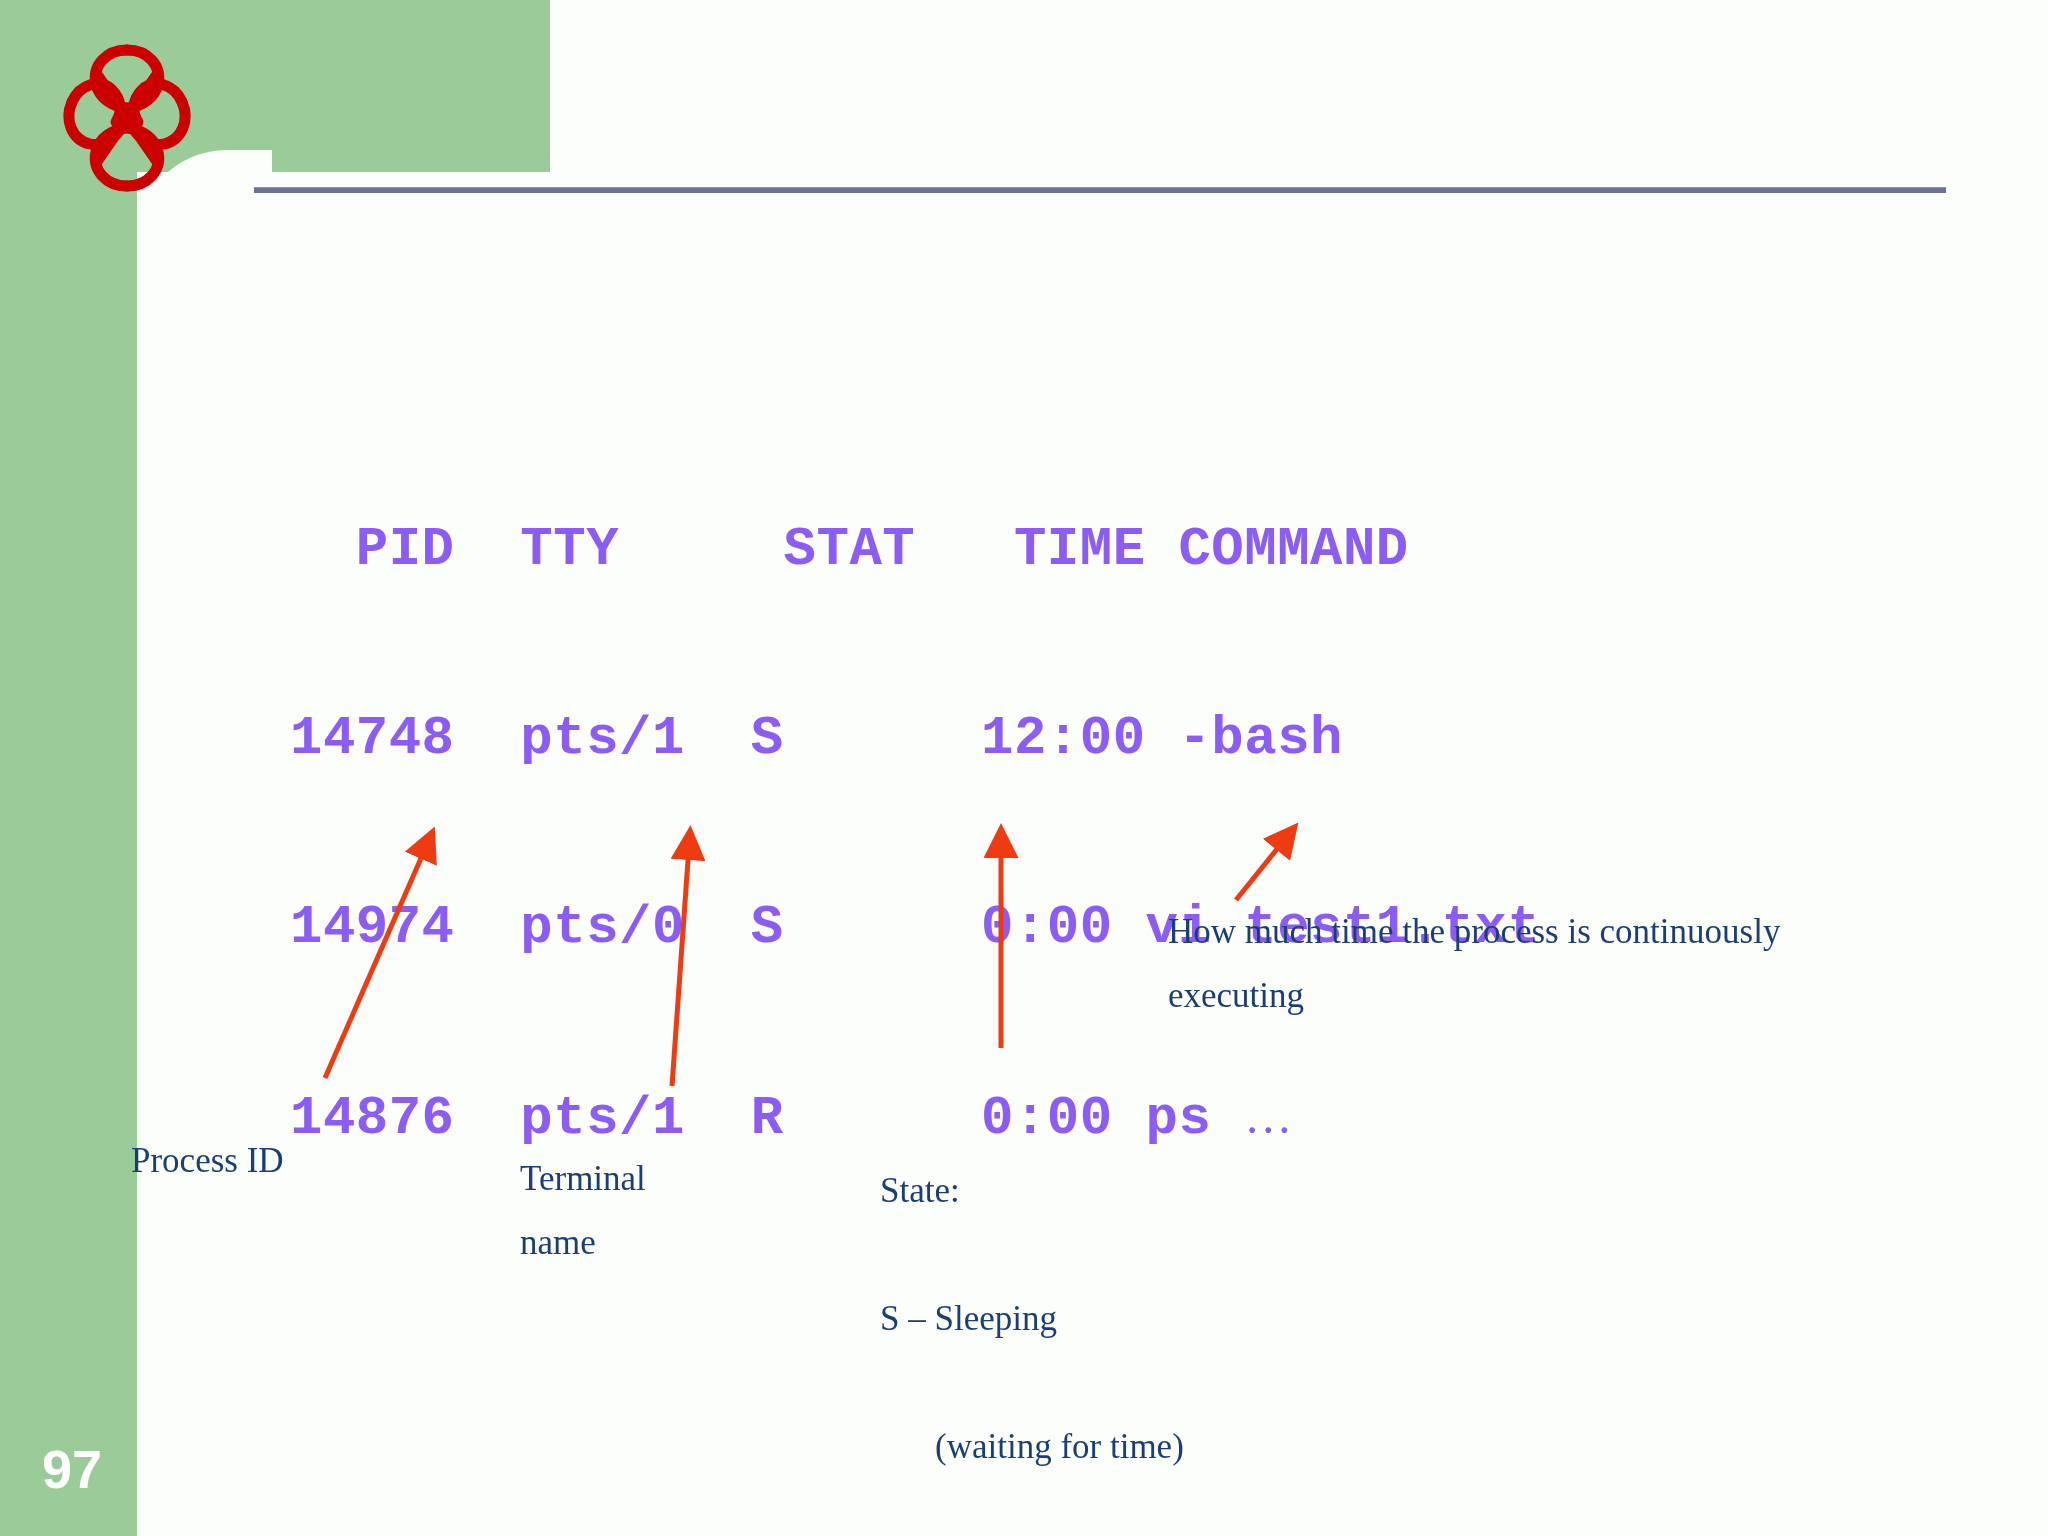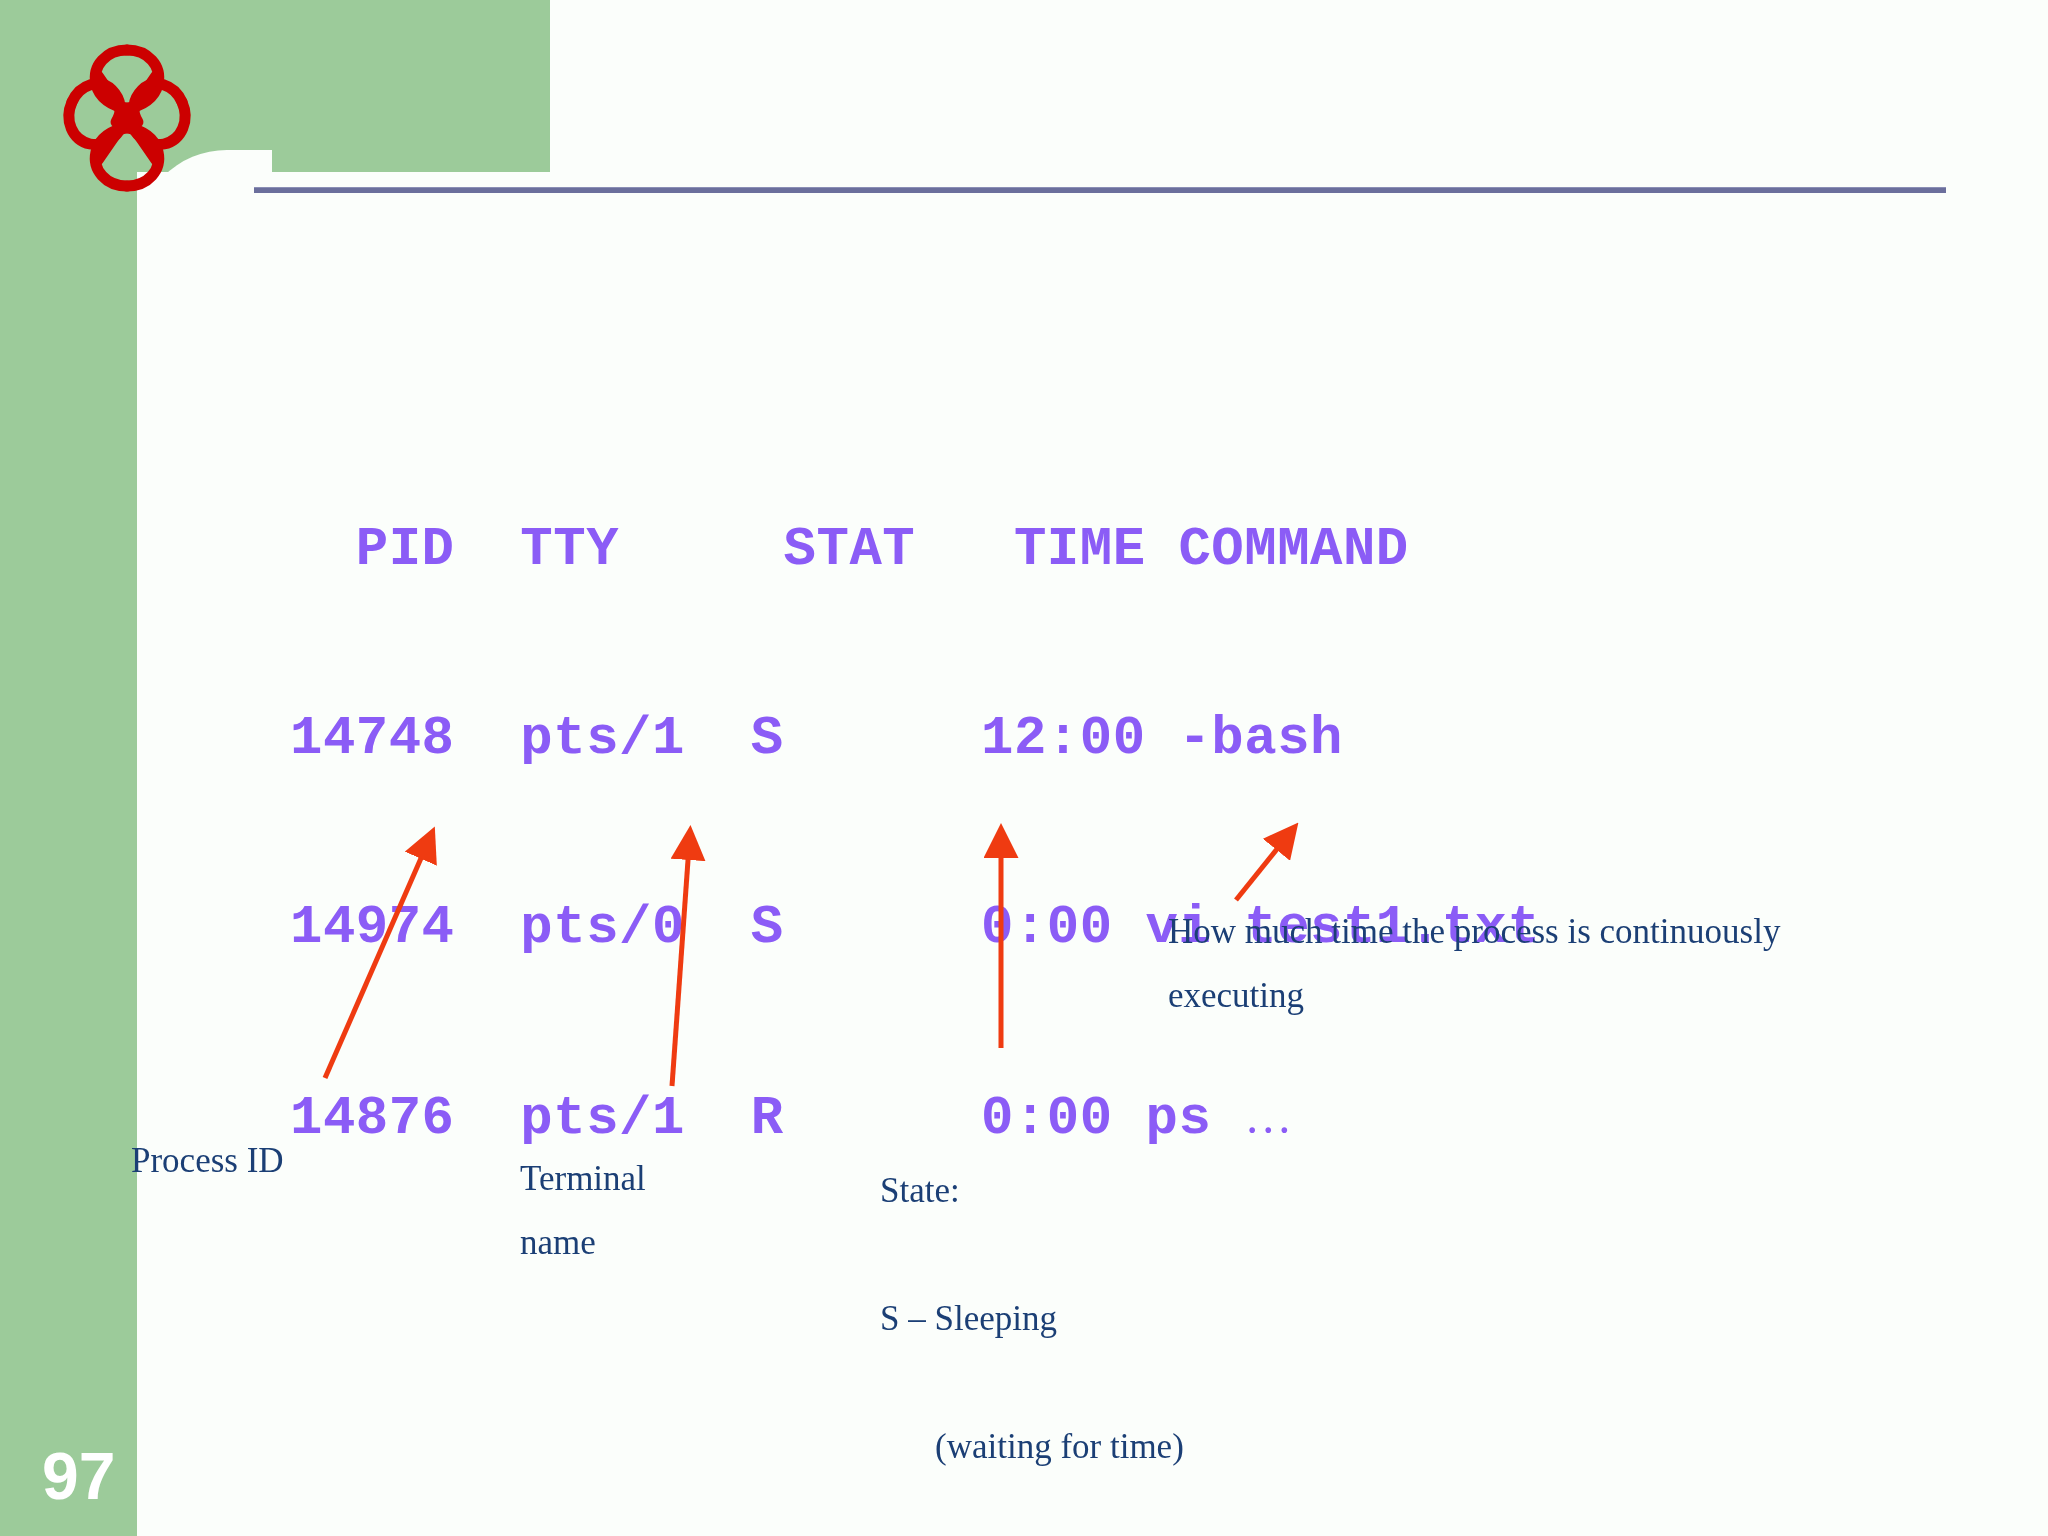--- a/index.html
+++ b/index.html
@@ -92,21 +92,21 @@
   .note-terminal   { left: 520px; top: 1147px; width: 260px; }
   .note-state      { left: 845px; top: 1095px; width: 620px; }
   .note-state .indent { display: block; padding-left: 90px; }
   .note-time       { left: 1168px; top: 900px; width: 680px; }
 
   .slide-number {
     position: absolute;
     left: 42px; top: 1438px;
     font-family: "Liberation Sans", "DejaVu Sans", sans-serif;
     font-weight: bold;
-    font-size: 66px;
+    font-size: 54px;
     color: #ffffff;
   }
 </style>
 </head>
 <body>
 
 <div id="slide">
 
   <div class="green-band"></div>
   <div class="green-rail"></div>

